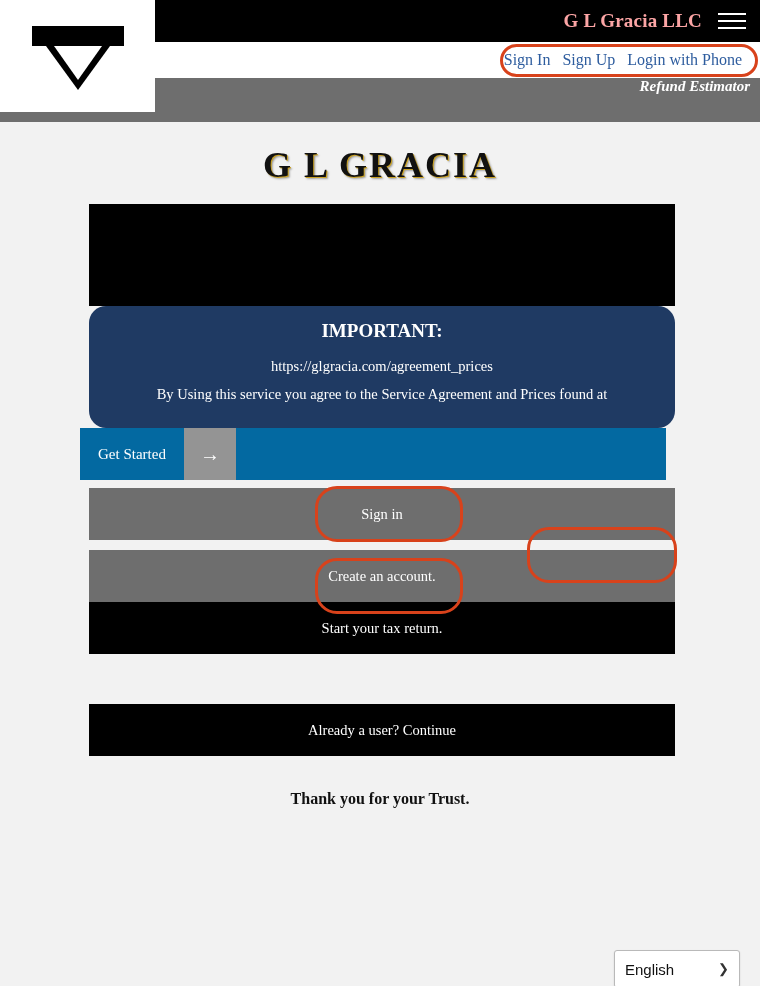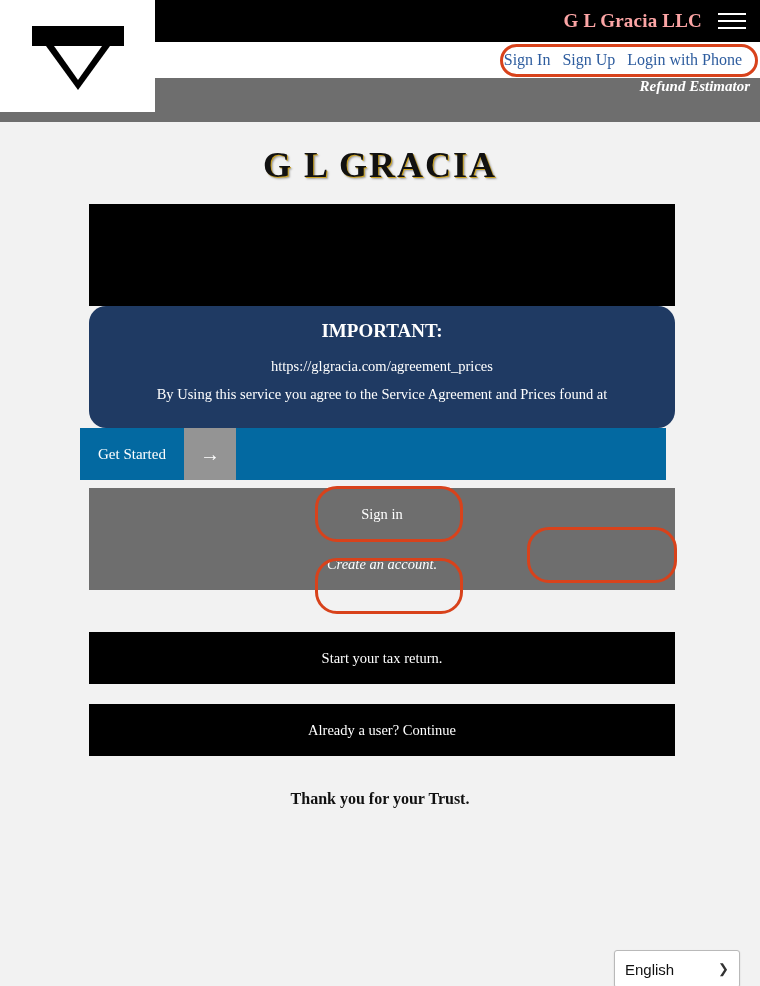--- a/index.html
+++ b/index.html
@@ -207,22 +207,22 @@
     align-items: center;
     justify-content: center;
     color: #ffffff;
     font-size: 14.5px;
     cursor: pointer;
   }
   .bar-grey { background: #6e6e6e; }
   .bar-black { background: #000000; }
 
   .btn-signin { top: 366px; }
-  .btn-create { top: 416px; font-style: italic; }
-  .btn-start  { top: 510px; }
+  .btn-create { top: 428px; }
+  .btn-start  { top: 480px; }
   .btn-cont   { top: 582px; }
 
   .thanks {
     position: absolute;
     left: 0; top: 668px;
     width: 760px;
     text-align: center;
     font-weight: bold;
     font-size: 16px;
     color: #111111;

